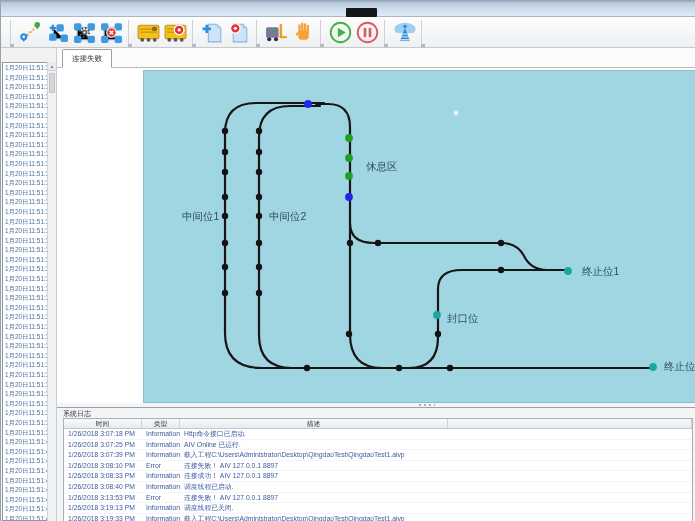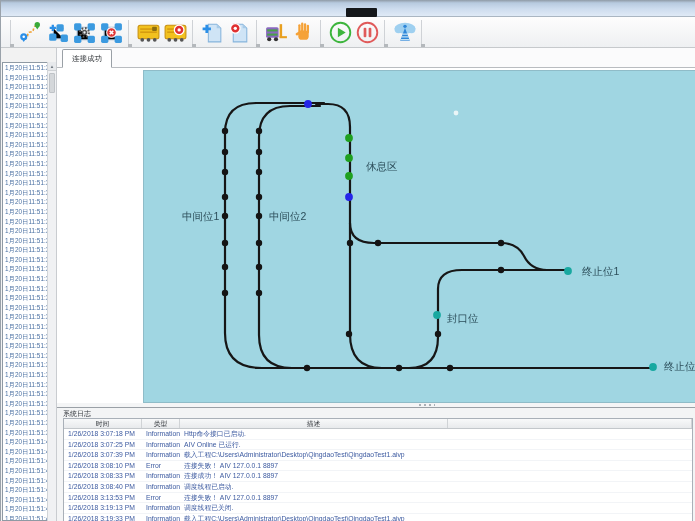--- a/index.html
+++ b/index.html
@@ -239,21 +239,21 @@
         </div>
       <div class="sidescroll" style="top:14px;">
         <div class="scroll-up">▲</div>
         <div class="scroll-thumb"></div>
       </div>
     </div>
 
     <div class="content">
 
       <div class="tabstrip">
-        <div class="tab">连接成功</div>
+        <div class="tab">连接失败</div>
       </div>
 
       <div class="canvas-area">
         <div class="layout-canvas">
           <svg id="track-svg" width="552" height="333" viewBox="0 0 552 333">
             <g stroke="#161616" stroke-width="2.2" fill="none" stroke-linecap="round">
               <path d="M 180,32 H 112 Q 81,32 81,62 V 262 Q 81,297 118,297"></path>
               <path d="M 176,35 H 146 Q 115,35 115,66 V 264 Q 115,297 148,297"></path>
               <path d="M 172,33 H 184 Q 206,33 206,56 V 263 Q 206,297 238,297"></path>
               <path d="M 112,297 H 509"></path>

